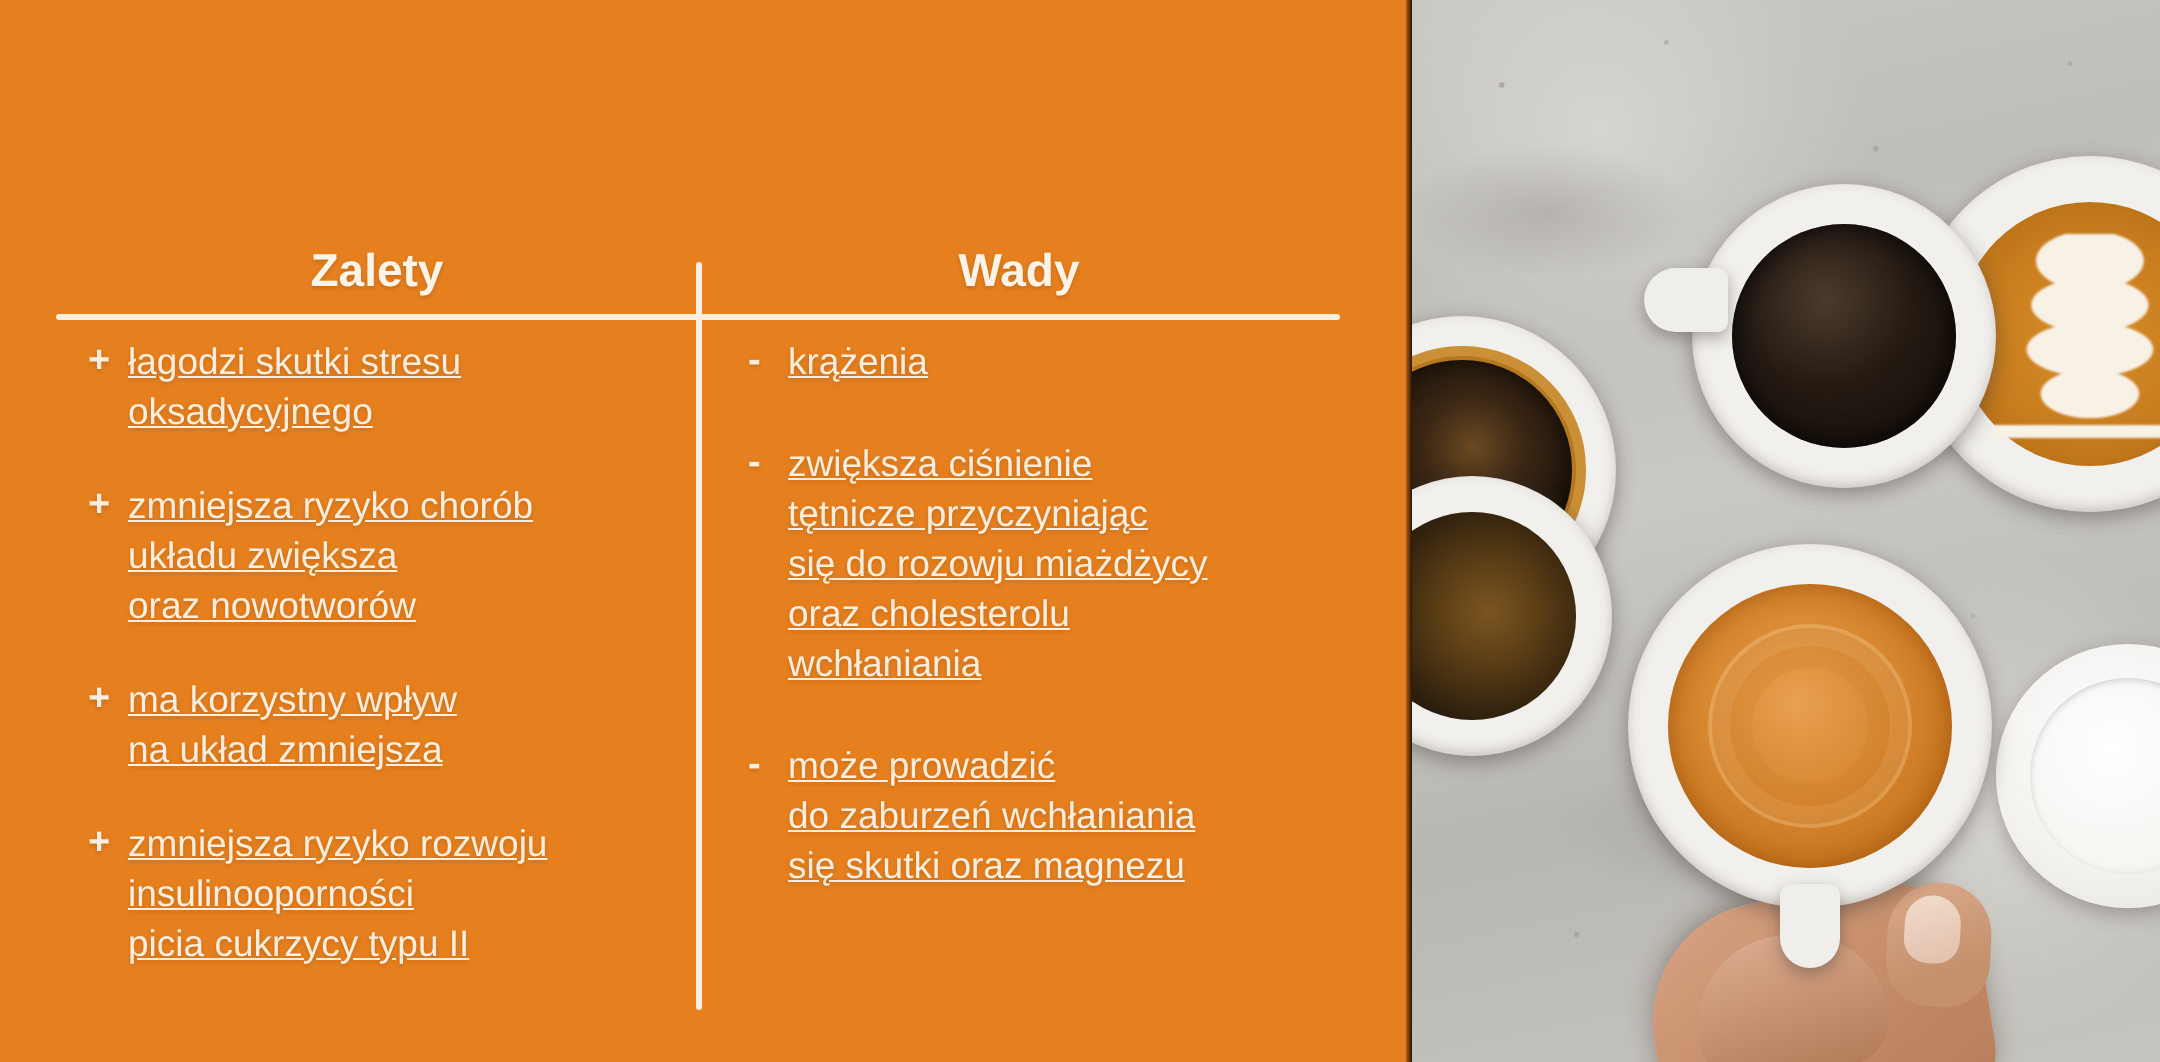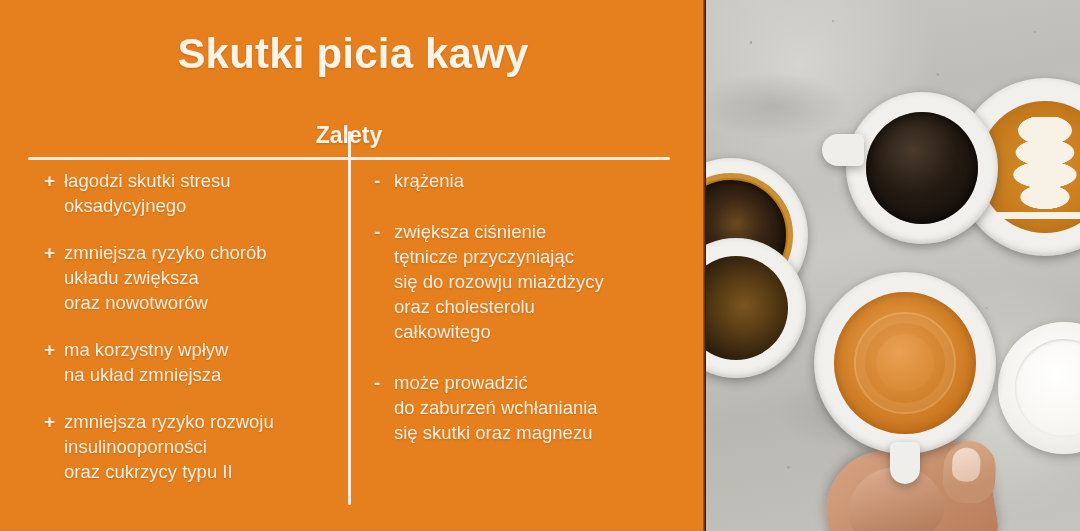--- a/index.html
+++ b/index.html
@@ -120,20 +120,21 @@
     width: 20px;
     font-size: 19px;
     font-weight: bold;
     line-height: 25px;
     color: #fbeede;
   }
 
   .item-text {
     flex: 1 1 auto;
     white-space: pre-line;
+    text-decoration: underline;
   }
 
   
   .photo {
     position: relative;
     width: 374px;
     height: 531px;
     flex: 0 0 374px;
     overflow: hidden;
     background:
@@ -313,24 +314,24 @@
     background: linear-gradient(180deg, rgba(255,225,205,.22), rgba(120,78,52,.18));
   }
 </style>
 </head>
 <body>
 
 <div class="slide">
 
   <section class="panel">
 
-    <h1 class="title">Skutki picia kawy</h1>
 
     <div class="headers">
       <div class="col-head">Zalety</div>
+      <div class="col-head">Wady</div>
     </div>
 
     <div class="rule-h"></div>
     <div class="rule-v"></div>
 
     <div class="columns">
 
       <div class="col col-left">
 
         <div class="item">
@@ -349,39 +350,39 @@
         <div class="item">
           <span class="marker">+</span>
           <span class="item-text">ma korzystny wpływ
 na układ zmniejsza</span>
         </div>
 
         <div class="item">
           <span class="marker">+</span>
           <span class="item-text">zmniejsza ryzyko rozwoju
 insulinooporności
-oraz cukrzycy typu II</span>
+picia cukrzycy typu II</span>
         </div>
 
       </div>
 
       <div class="col col-right">
 
         <div class="item">
           <span class="marker">-</span>
           <span class="item-text">krążenia</span>
         </div>
 
         <div class="item">
           <span class="marker">-</span>
           <span class="item-text">zwiększa ciśnienie
 tętnicze przyczyniając
 się do rozowju miażdżycy
 oraz cholesterolu
-całkowitego</span>
+wchłaniania</span>
         </div>
 
         <div class="item">
           <span class="marker">-</span>
           <span class="item-text">może prowadzić
 do zaburzeń wchłaniania
 się skutki oraz magnezu</span>
         </div>
 
       </div>

